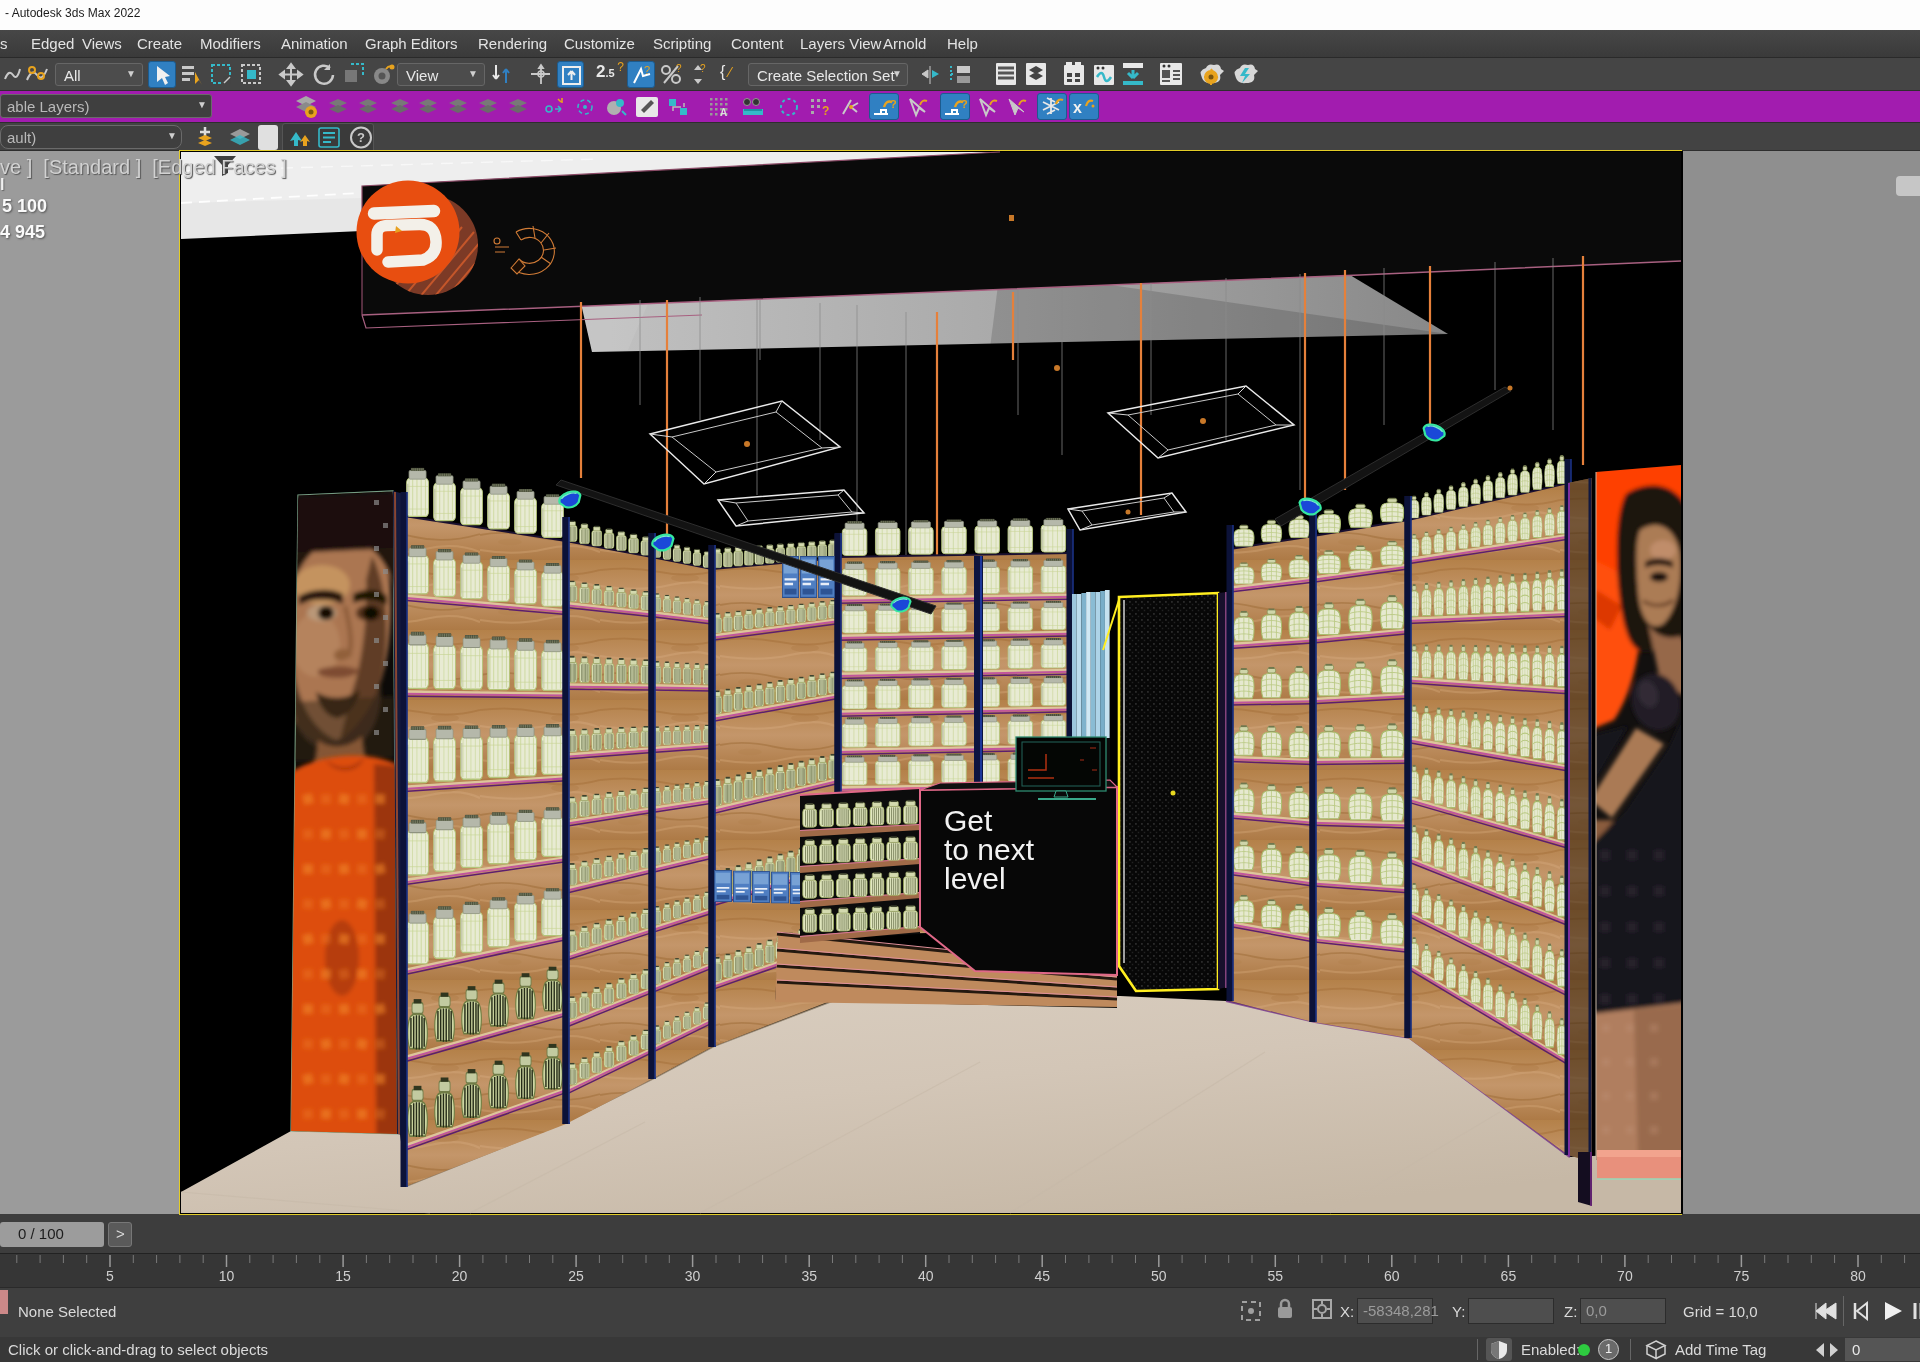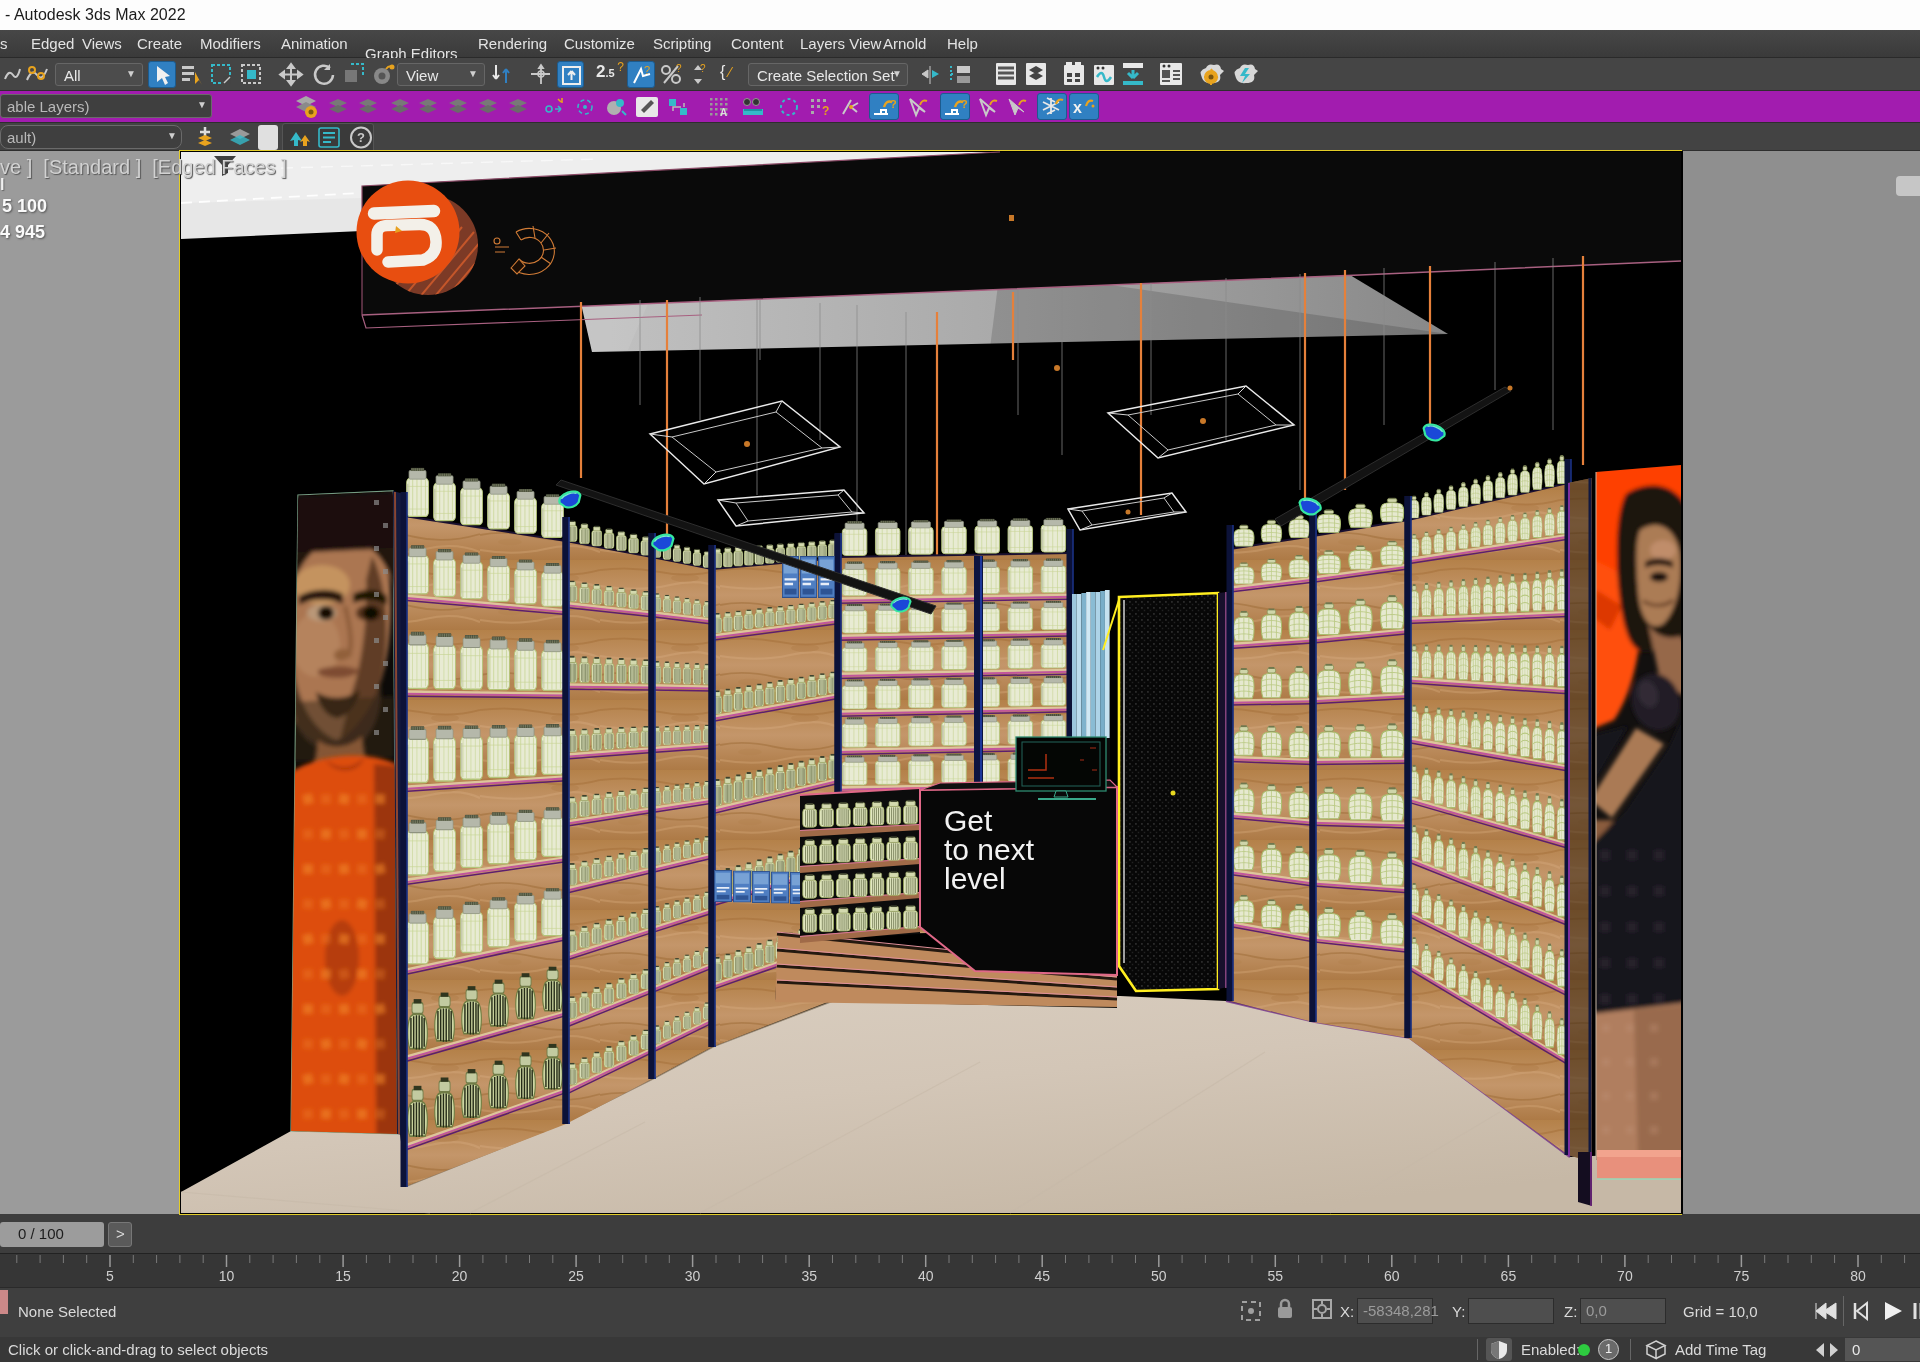--- a/index.html
+++ b/index.html
@@ -1,26 +1,26 @@
 <!DOCTYPE html>
 <html><head><meta charset="utf-8"><style>
 *{margin:0;padding:0;box-sizing:border-box}
 body{width:1920px;height:1362px;overflow:hidden;background:#3d3d3d;font-family:"Liberation Sans",sans-serif;font-size:15px;position:relative}
 .ab{position:absolute}
 </style></head><body>
 <div class="ab" style="left:0;top:0;width:1920px;height:30px;background:#fdfdfd;color:#1b1b1b">
-    <span style="position:absolute;left:5px;top:6px;font-size:16px">- Autodesk 3ds Max 2022</span>
+    <span style="position:absolute;left:5px;top:6px;font-size:12px">- Autodesk 3ds Max 2022</span>
   </div>
 <div class="ab" style="left:0;top:30px;width:1920px;height:28px;background:linear-gradient(#474747,#3a3a3a);color:#e3e3e3;border-bottom:1px solid #2a2a2a">
     <span style="position:absolute;left:31px;top:5px">Edged</span>
     <span style="position:absolute;left:82px;top:5px">Views</span>
     <span style="position:absolute;left:137px;top:5px">Create</span>
     <span style="position:absolute;left:200px;top:5px">Modifiers</span>
     <span style="position:absolute;left:281px;top:5px">Animation</span>
-    <span style="position:absolute;left:365px;top:15px">Graph Editors</span>
+    <span style="position:absolute;left:365px;top:5px">Graph Editors</span>
     <span style="position:absolute;left:478px;top:5px">Rendering</span>
     <span style="position:absolute;left:564px;top:5px">Customize</span>
     <span style="position:absolute;left:653px;top:5px">Scripting</span>
     <span style="position:absolute;left:731px;top:5px">Content</span>
     <span style="position:absolute;left:800px;top:5px">Layers View</span>
     <span style="position:absolute;left:883px;top:5px">Arnold</span>
     <span style="position:absolute;left:947px;top:5px">Help</span>
     <span style="position:absolute;left:0px;top:5px">s</span>
   </div>
 <div style="position:absolute;left:0;top:58px;width:1920px;height:33px;background:#454545;border-bottom:1px solid #2e2e2e">

